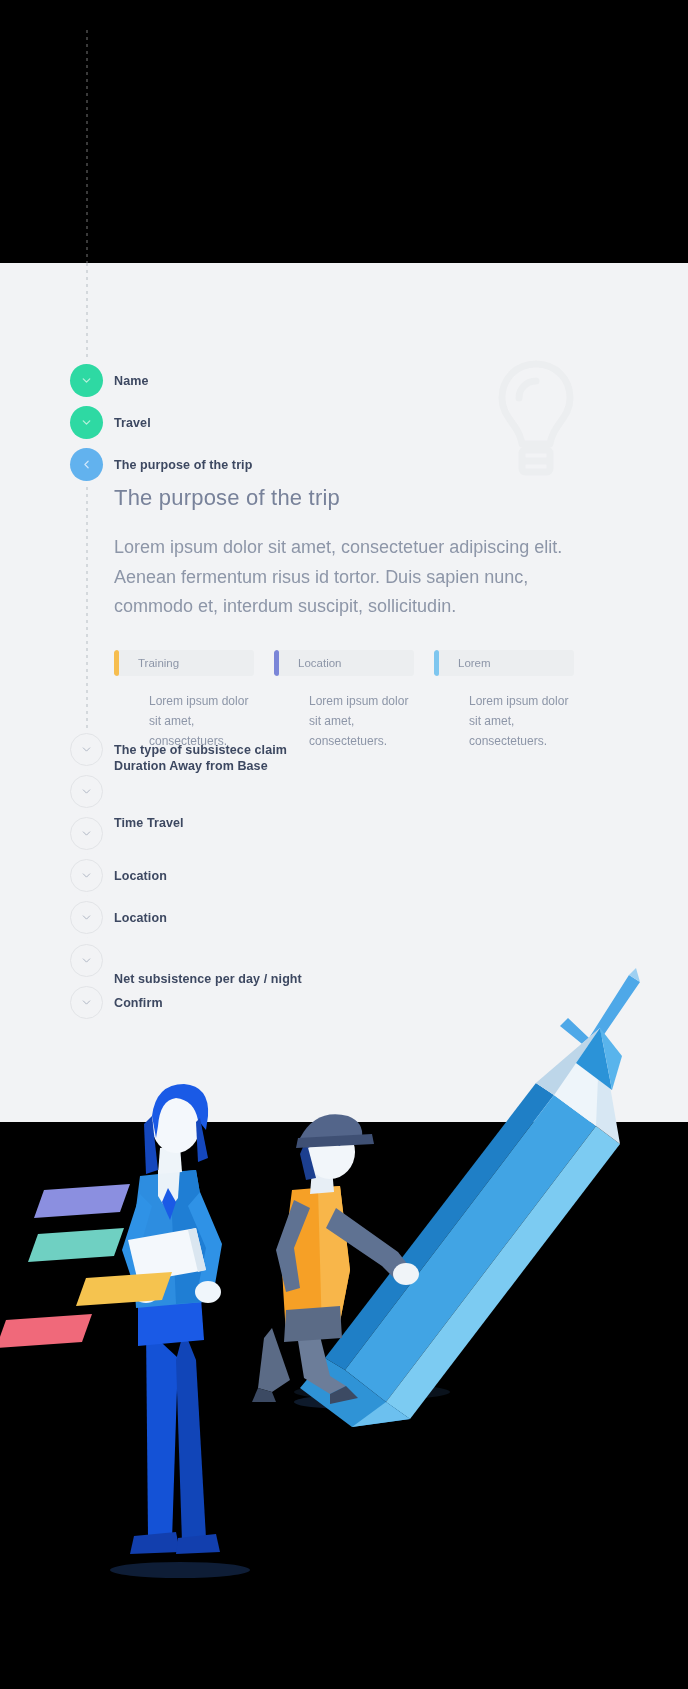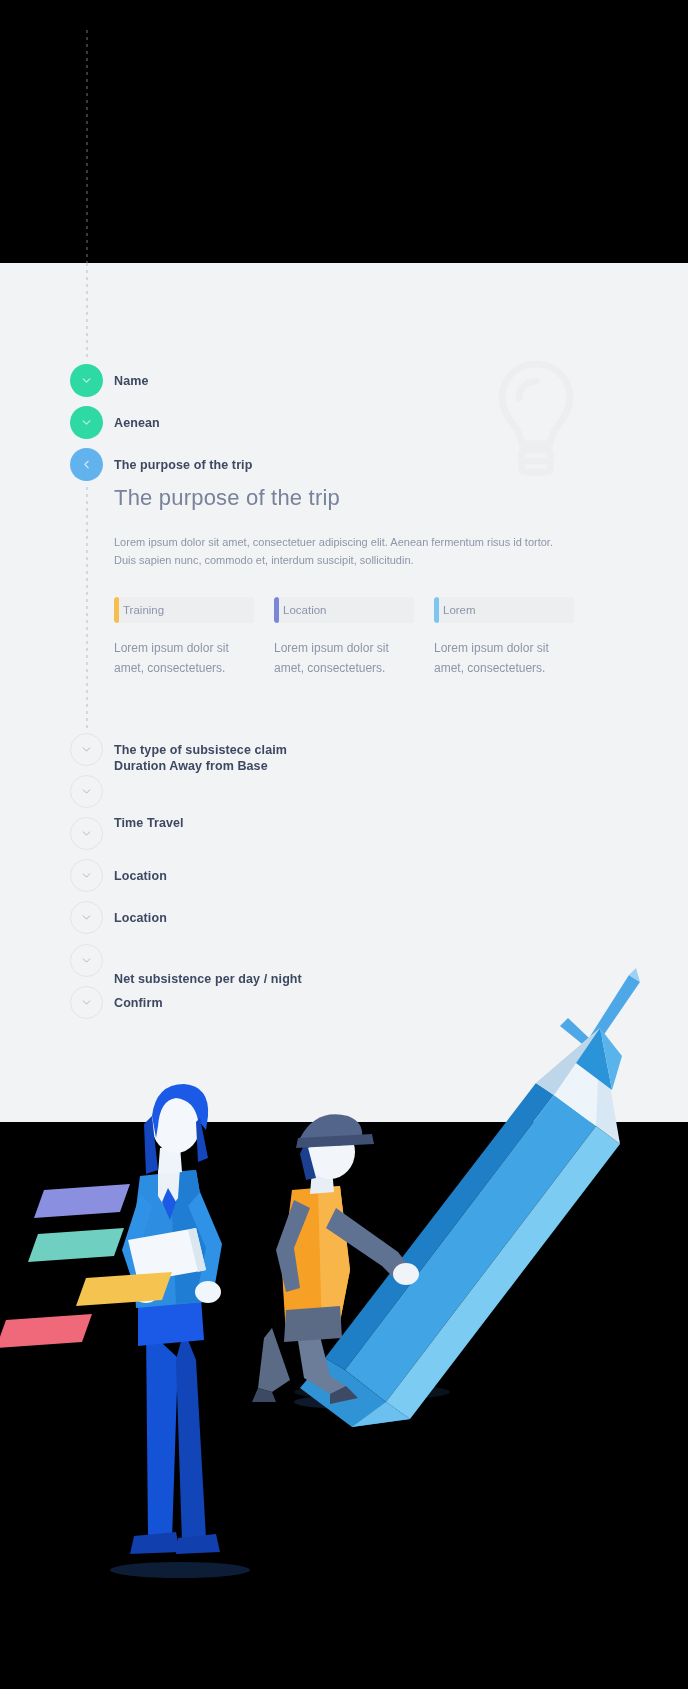--- a/index.html
+++ b/index.html
@@ -60,37 +60,37 @@
     letter-spacing: .1px; white-space: nowrap;
   }
 
   
   .body { position: absolute; left: 114px; top: 482px; width: 460px; }
   .body h2 {
     font-size: 22px; font-weight: 300; color: #78829a;
     letter-spacing: .2px; margin-bottom: 22px;
   }
   .body p.lead {
-    font-size: 11px; line-height: 1.65; color: #8d96a8; width: 452px; margin-top: 7px;
+    font-size: 18px; line-height: 1.65; color: #8d96a8; width: 452px; margin-top: 7px;
   }
 
   .cards { display: flex; gap: 20px; margin-top: 28px; }
   .card { width: 140px; }
   .card-head {
     display: flex; align-items: stretch;
     background: #eceef0; border-radius: 3px; overflow: hidden;
     height: 26px;
   }
   .card-bar { width: 5px; border-radius: 3px; flex: none; }
   .card-name {
     flex: 1; display: flex; align-items: center;
-    padding-left: 4px; font-size: 11.5px; color: #8d96a8;
+    padding-left: 19px; font-size: 11.5px; color: #8d96a8;
   }
   .card-desc {
-    margin-top: 16px; font-size: 12px; line-height: 1.65; color: #8d96a8;
+    margin-top: 16px; font-size: 12px; line-height: 1.65; color: #8d96a8; margin-left: 35px;
   }
 
   
   .illo { position: absolute; left: 0; top: 940px; width: 688px; height: 749px; z-index: 2; }
 </style>
 </head>
 <body>
 
 <div class="stage">
 
@@ -119,21 +119,21 @@
         </div>
         <div class="step-label" style="top:111px">Name</div>
       </div>
 
       <div class="step">
         <div class="node done" style="top:143px">
           <svg width="13" height="13" viewBox="0 0 24 24" fill="none" stroke="#b6f0db" stroke-width="2.4" stroke-linecap="round" stroke-linejoin="round">
             <polyline points="6 9 12 15 18 9"></polyline>
           </svg>
         </div>
-        <div class="step-label" style="top:153px">Aenean</div>
+        <div class="step-label" style="top:153px">Travel</div>
       </div>
 
       <div class="step">
         <div class="node active" style="top:185px">
           <svg width="13" height="13" viewBox="0 0 24 24" fill="none" stroke="#cfe7fb" stroke-width="2.2" stroke-linecap="round" stroke-linejoin="round">
             <polyline points="15 6 9 12 15 18"></polyline>
           </svg>
         </div>
         <div class="step-label" style="top:195px">The purpose of the trip</div>
       </div>

